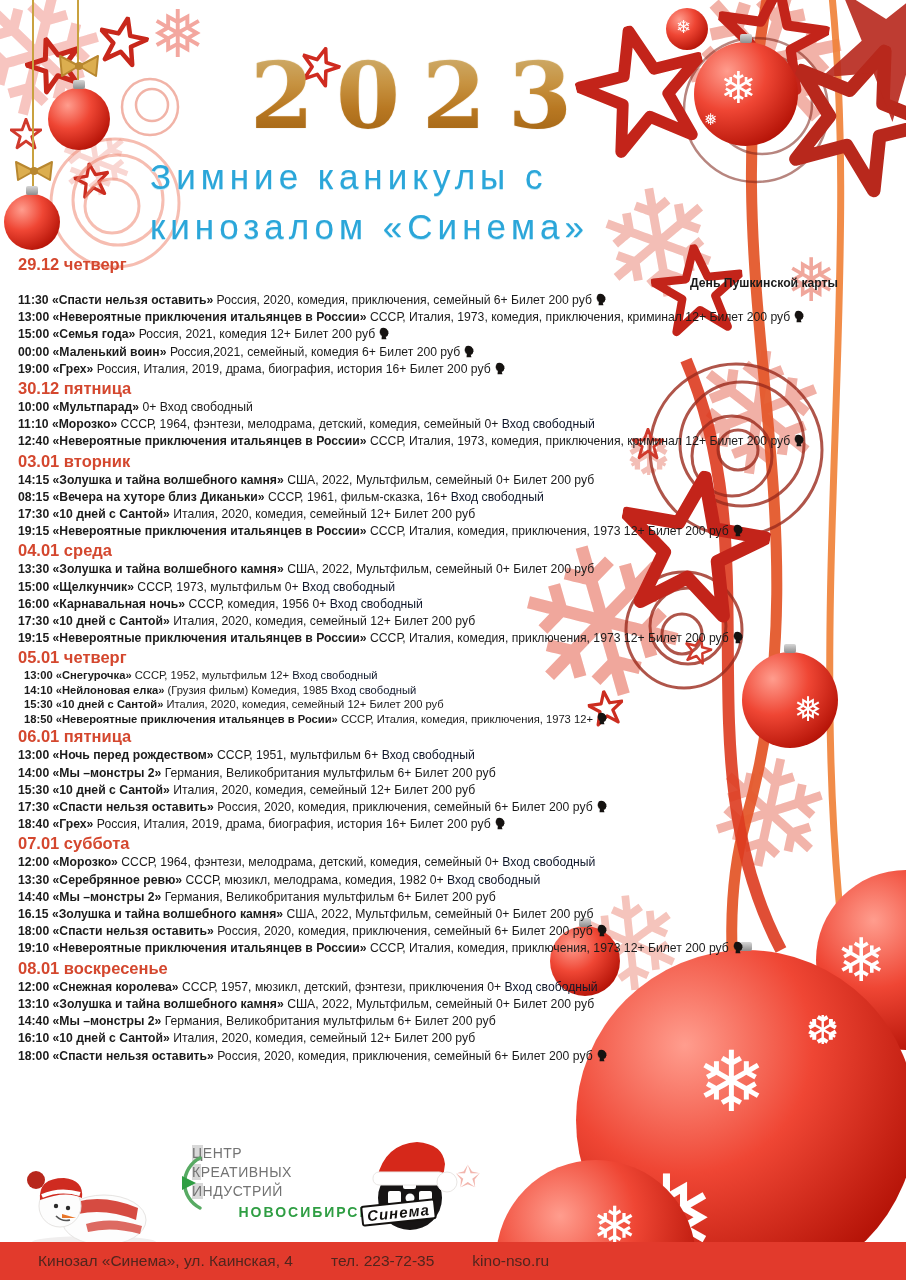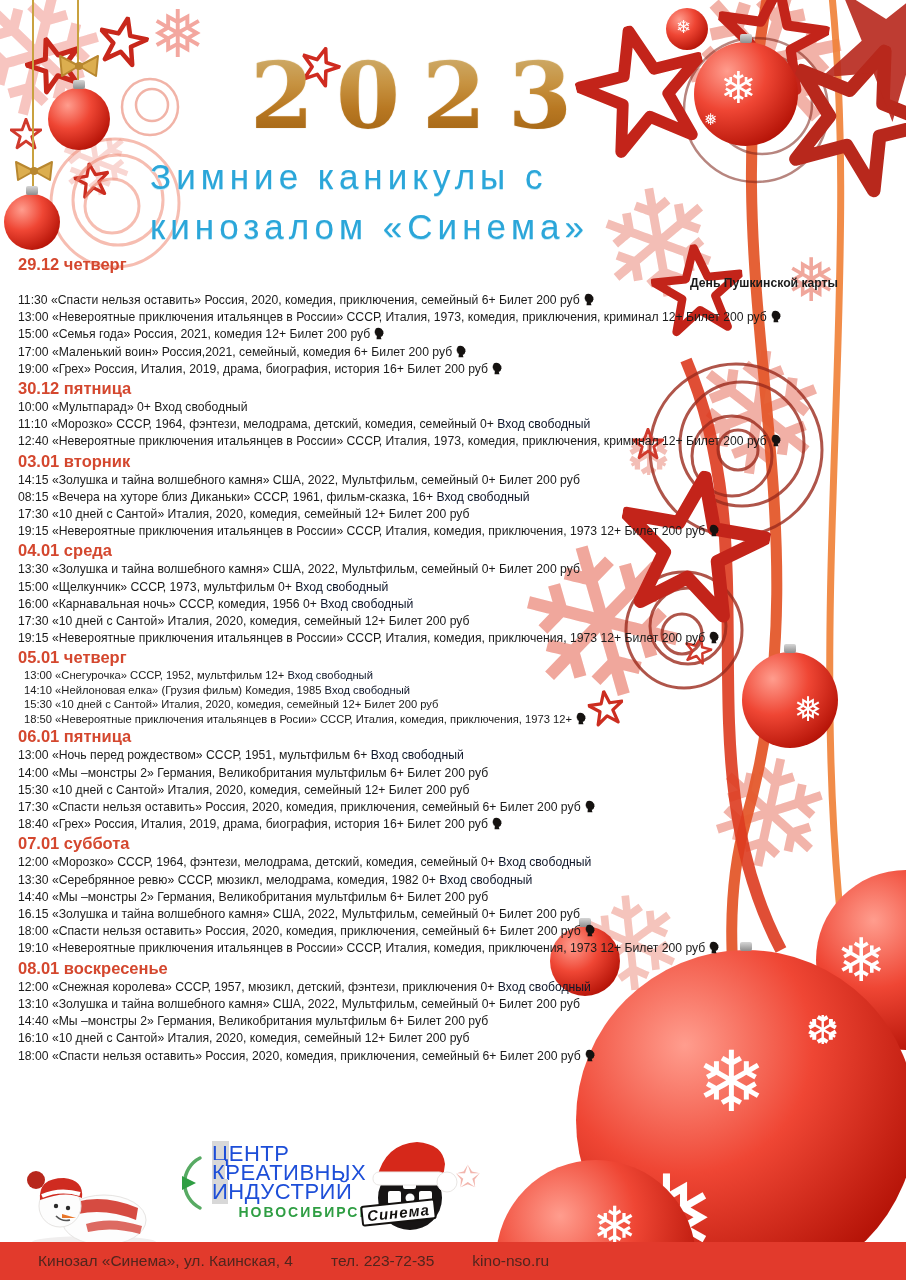--- a/index.html
+++ b/index.html
@@ -12,42 +12,42 @@
         -webkit-background-clip:text;background-clip:text;color:transparent;
         text-shadow:0 0 1px rgba(122,78,16,.35);}
   .title{position:absolute;top:152px;left:150px;width:560px;z-index:4;
          font-weight:normal;font-size:35px;line-height:50px;letter-spacing:5px;
          color:#2ba6d9;text-shadow:0 1px 0 #bfe9f7;}
   
   .schedule{position:absolute;top:254px;left:18px;width:820px;z-index:6;color:#1b1b1b;}
   .day-h{margin:1px 0;font-size:16.5px;line-height:19px;font-weight:bold;color:#d4472e;}
   .note{font-size:12.2px;line-height:17px;font-weight:bold;text-align:right;}
   .show{font-size:12.2px;line-height:17.2px;white-space:nowrap;}
-  .show .tt{font-weight:normal;}
+  .show .tt{font-weight:bold;}
   .show .free{color:#0f172a;}
   .day.compact .show{font-size:11.2px;line-height:14.5px;padding-left:6px;}
   .pk{width:12px;height:13px;margin-left:3px;vertical-align:-2px;display:inline-block;}
   
   .deco,.deco *{pointer-events:none;}
   .flake{position:absolute;font-family:"DejaVu Sans",sans-serif;line-height:1;}
   .star{position:absolute;}
   .ball{position:absolute;border-radius:50%;
         background:radial-gradient(circle at 32% 28%,#ff9d8e 0%,#ef4634 38%,#b61408 78%,#8f0d04 100%);}
   .ball .cap{position:absolute;top:-8px;left:50%;margin-left:-6px;width:12px;height:9px;
         border-radius:2px;background:linear-gradient(#d6d6d6,#8d8d8d);}
   .ball .wf{position:absolute;color:#fff;font-family:"DejaVu Sans",sans-serif;line-height:1;}
   .topleft{position:absolute;top:0;left:0;width:400px;height:300px;z-index:1;}
   .band{position:absolute;top:0;right:0;width:340px;height:1280px;z-index:1;overflow:visible;}
   .thread{position:absolute;width:2px;background:#c9a23f;}
   
   .footer-logos{position:absolute;left:0;top:1142px;width:906px;height:100px;z-index:6;}
   .snowman{position:absolute;left:16px;top:8px;}
   .cki{position:absolute;left:170px;top:2px;width:200px;}
   .cki .arc{position:absolute;left:0;top:8px;}
-  .cki .lines{margin-left:42px;font-size:22px;line-height:19px;letter-spacing:.5px;color:#1d4ed8;}
+  .cki .lines{margin-left:22px;font-size:14px;line-height:19px;letter-spacing:.5px;color:#737373;}
   .cki .lines div::first-letter{background:#d8d8d8;}
   .cki .city{margin-left:38px;margin-top:3px;font-size:14px;font-weight:bold;
              letter-spacing:2px;color:#2f9e43;text-align:right;}
   .cinema{position:absolute;left:355px;top:-6px;width:110px;height:110px;}
   .cinema .word{position:absolute;left:6px;top:66px;transform:rotate(-6deg);
         font-weight:bold;font-style:italic;font-size:15px;color:#141210;background:#fff;
         border:2px solid #141210;border-radius:3px;padding:0 4px;letter-spacing:1px;}
   .pinkstar{color:#f2b5ad;}
   .bar{position:absolute;left:0;bottom:0;width:906px;height:38px;background:#e23a2c;z-index:7;
        display:flex;align-items:center;gap:38px;padding-left:38px;box-sizing:border-box;
@@ -211,21 +211,21 @@
         <div class="note">День Пушкинской карты</div>
         <div class="show"><span class="tt">11:30 «Спасти нельзя оставить»</span><span class="dd"> Россия, 2020, комедия, приключения, семейный 6+ Билет 200 руб</span><svg class="pk" viewBox="0 0 16 18">
             <path d="M7 1C4 1 2.6 2.8 2.8 4.6 2 5 1.8 6 2.3 6.8 1.7 7.8 2 9 3 9.4c-.3 1.6.8 2.6 2 2.7L4.6 17h6.8l-1-3.4c2.3-.4 3.4-1.8 3.2-3.5 1-.7 1-2 .3-2.8.5-1.2 0-2.4-1.2-2.8C12.3 2.2 10 1 7 1z" fill="#151210"></path>
           </svg></div>
         <div class="show"><span class="tt">13:00 «Невероятные приключения итальянцев в России»</span><span class="dd"> СССР, Италия, 1973, комедия, приключения, криминал 12+ Билет 200 руб</span><svg class="pk" viewBox="0 0 16 18">
             <path d="M7 1C4 1 2.6 2.8 2.8 4.6 2 5 1.8 6 2.3 6.8 1.7 7.8 2 9 3 9.4c-.3 1.6.8 2.6 2 2.7L4.6 17h6.8l-1-3.4c2.3-.4 3.4-1.8 3.2-3.5 1-.7 1-2 .3-2.8.5-1.2 0-2.4-1.2-2.8C12.3 2.2 10 1 7 1z" fill="#151210"></path>
           </svg></div>
         <div class="show"><span class="tt">15:00 «Семья года»</span><span class="dd"> Россия, 2021, комедия 12+ Билет 200 руб</span><svg class="pk" viewBox="0 0 16 18">
             <path d="M7 1C4 1 2.6 2.8 2.8 4.6 2 5 1.8 6 2.3 6.8 1.7 7.8 2 9 3 9.4c-.3 1.6.8 2.6 2 2.7L4.6 17h6.8l-1-3.4c2.3-.4 3.4-1.8 3.2-3.5 1-.7 1-2 .3-2.8.5-1.2 0-2.4-1.2-2.8C12.3 2.2 10 1 7 1z" fill="#151210"></path>
           </svg></div>
-        <div class="show"><span class="tt">17:00 «Маленький воин»</span><span class="dd"> Россия,2021, семейный, комедия 6+ Билет 200 руб</span><svg class="pk" viewBox="0 0 16 18">
+        <div class="show"><span class="tt">00:00 «Маленький воин»</span><span class="dd"> Россия,2021, семейный, комедия 6+ Билет 200 руб</span><svg class="pk" viewBox="0 0 16 18">
             <path d="M7 1C4 1 2.6 2.8 2.8 4.6 2 5 1.8 6 2.3 6.8 1.7 7.8 2 9 3 9.4c-.3 1.6.8 2.6 2 2.7L4.6 17h6.8l-1-3.4c2.3-.4 3.4-1.8 3.2-3.5 1-.7 1-2 .3-2.8.5-1.2 0-2.4-1.2-2.8C12.3 2.2 10 1 7 1z" fill="#151210"></path>
           </svg></div>
         <div class="show"><span class="tt">19:00 «Грех»</span><span class="dd"> Россия, Италия, 2019, драма, биография, история 16+ Билет 200 руб</span><svg class="pk" viewBox="0 0 16 18">
             <path d="M7 1C4 1 2.6 2.8 2.8 4.6 2 5 1.8 6 2.3 6.8 1.7 7.8 2 9 3 9.4c-.3 1.6.8 2.6 2 2.7L4.6 17h6.8l-1-3.4c2.3-.4 3.4-1.8 3.2-3.5 1-.7 1-2 .3-2.8.5-1.2 0-2.4-1.2-2.8C12.3 2.2 10 1 7 1z" fill="#151210"></path>
           </svg></div>
       </section>
       <section class="day">
         <div class="day-h">30.12 пятница</div>
         <div class="show"><span class="tt">10:00 «Мультпарад»</span><span class="dd"> 0+ Вход свободный</span></div>
         <div class="show"><span class="tt">11:10 «Морозко»</span><span class="dd"> СССР, 1964, фэнтези, мелодрама, детский, комедия, семейный 0+</span><span class="free"> Вход свободный</span></div>

